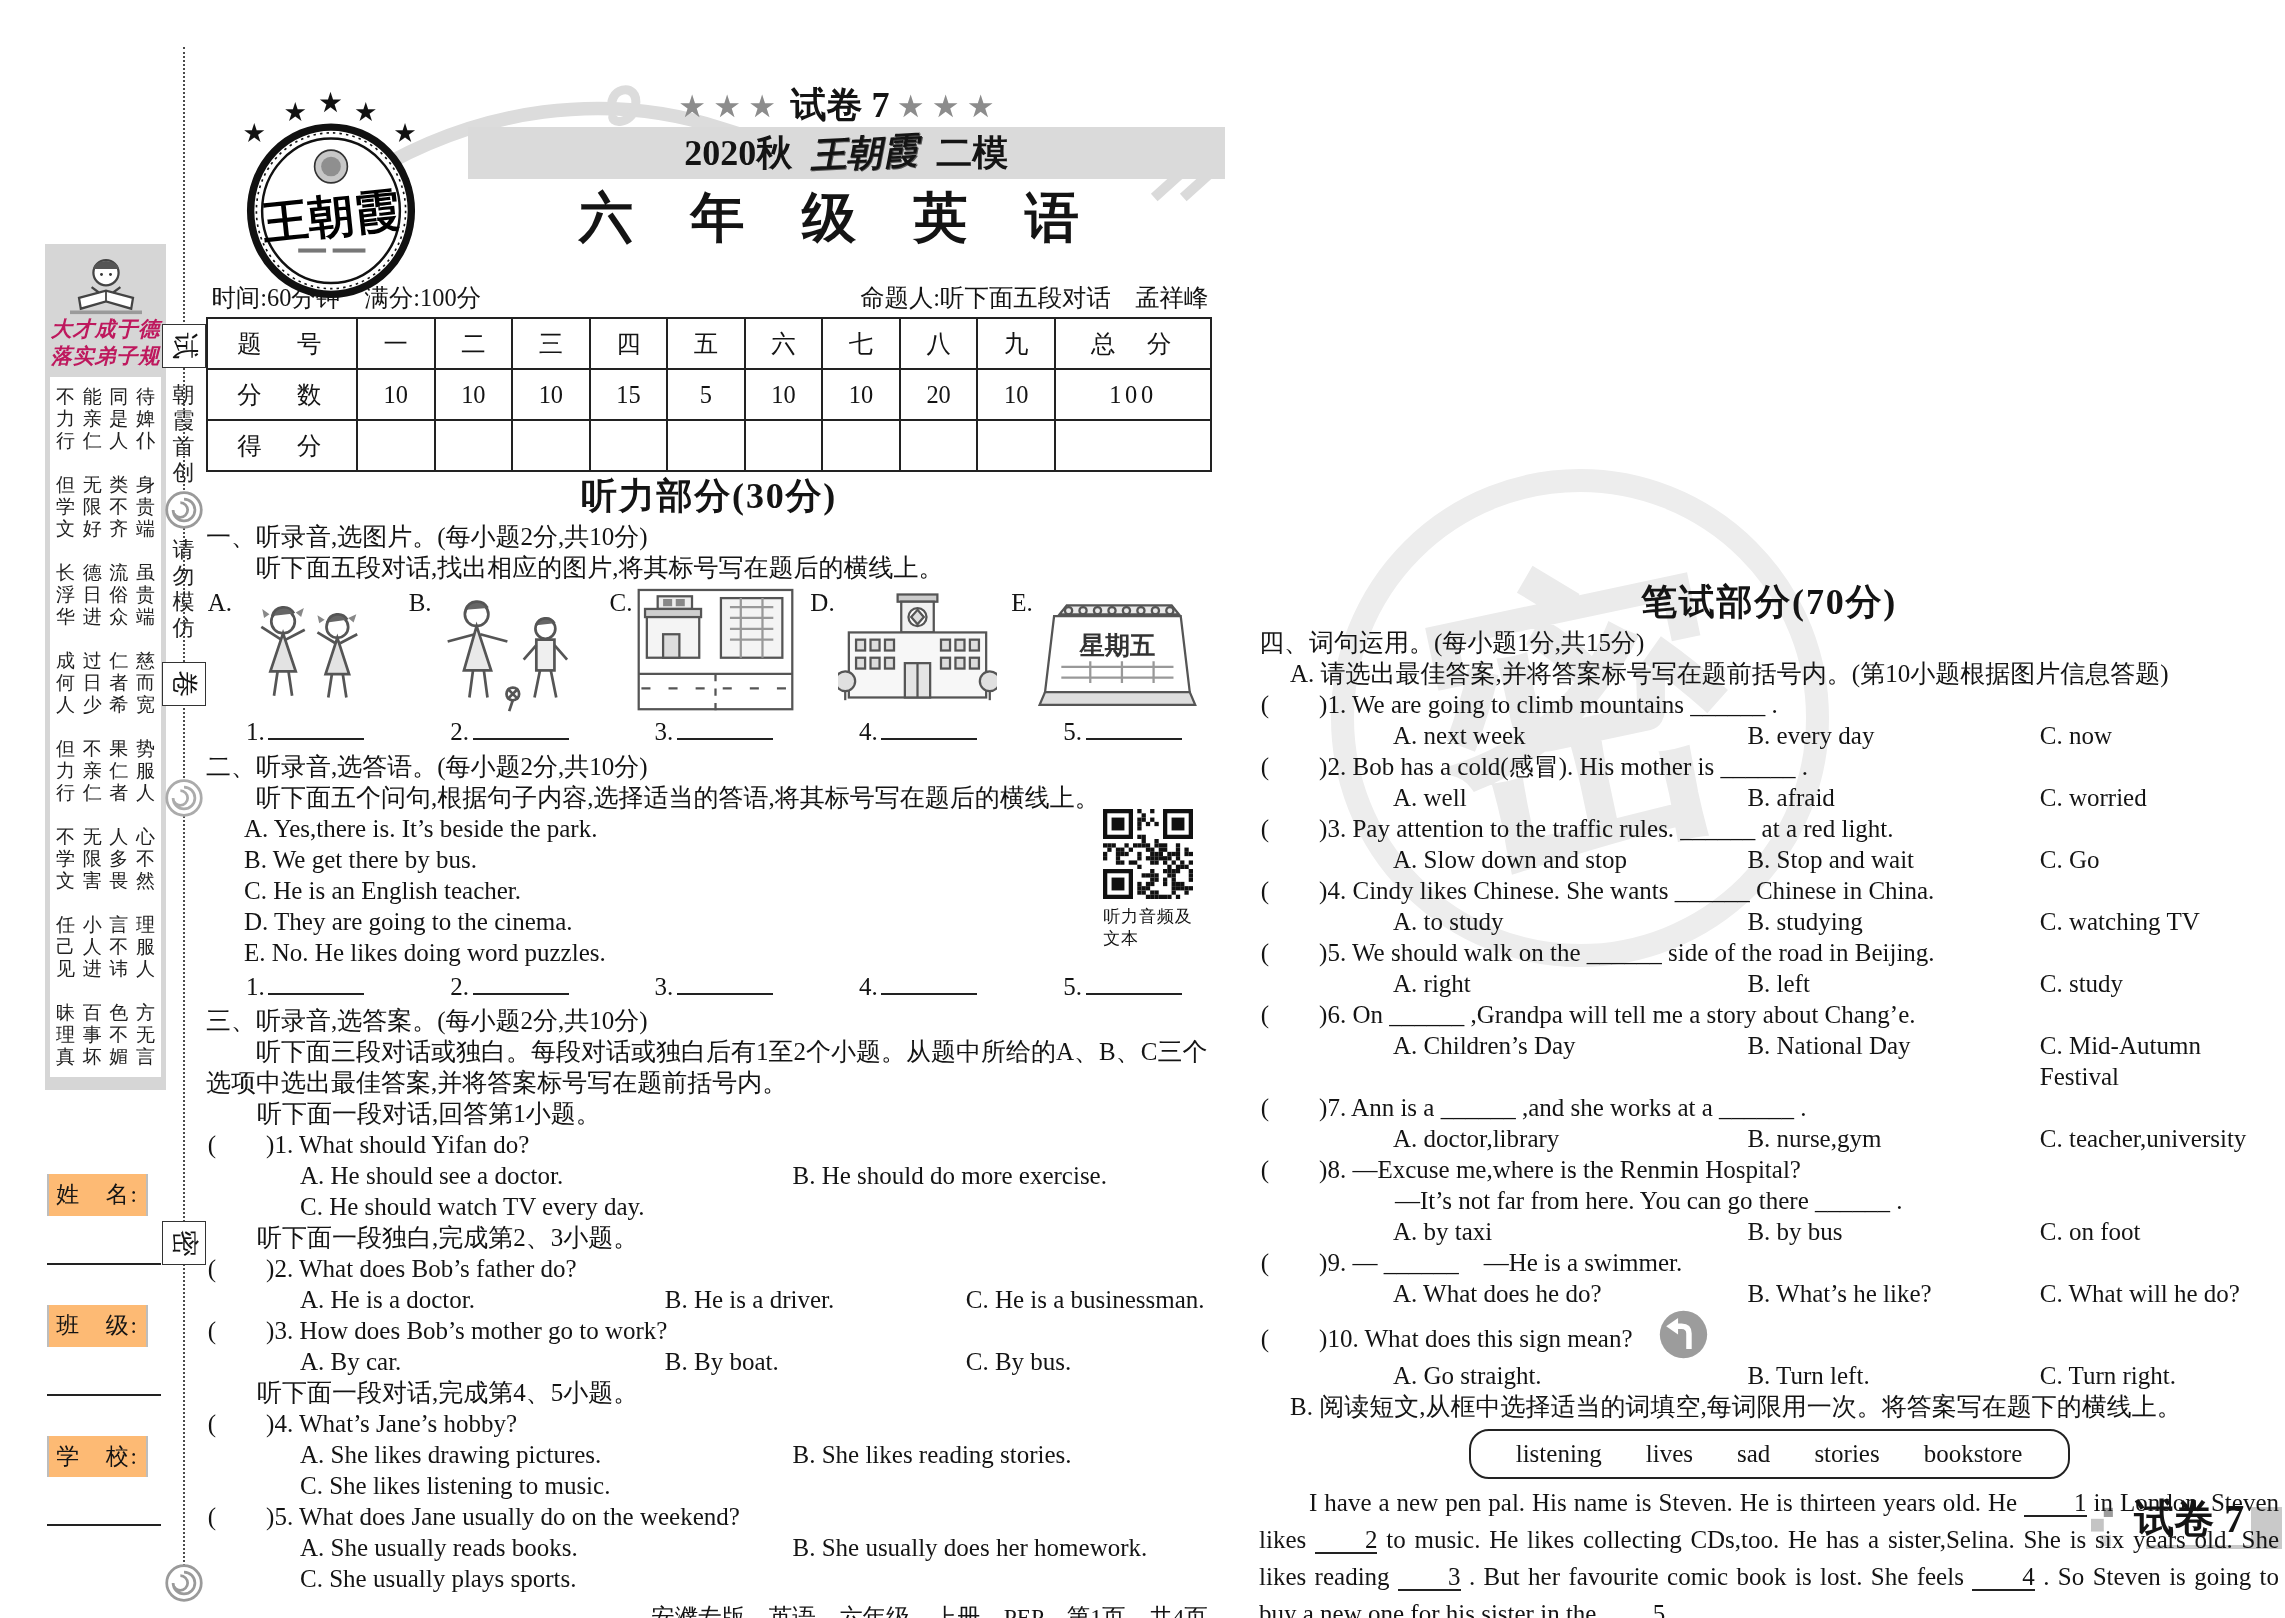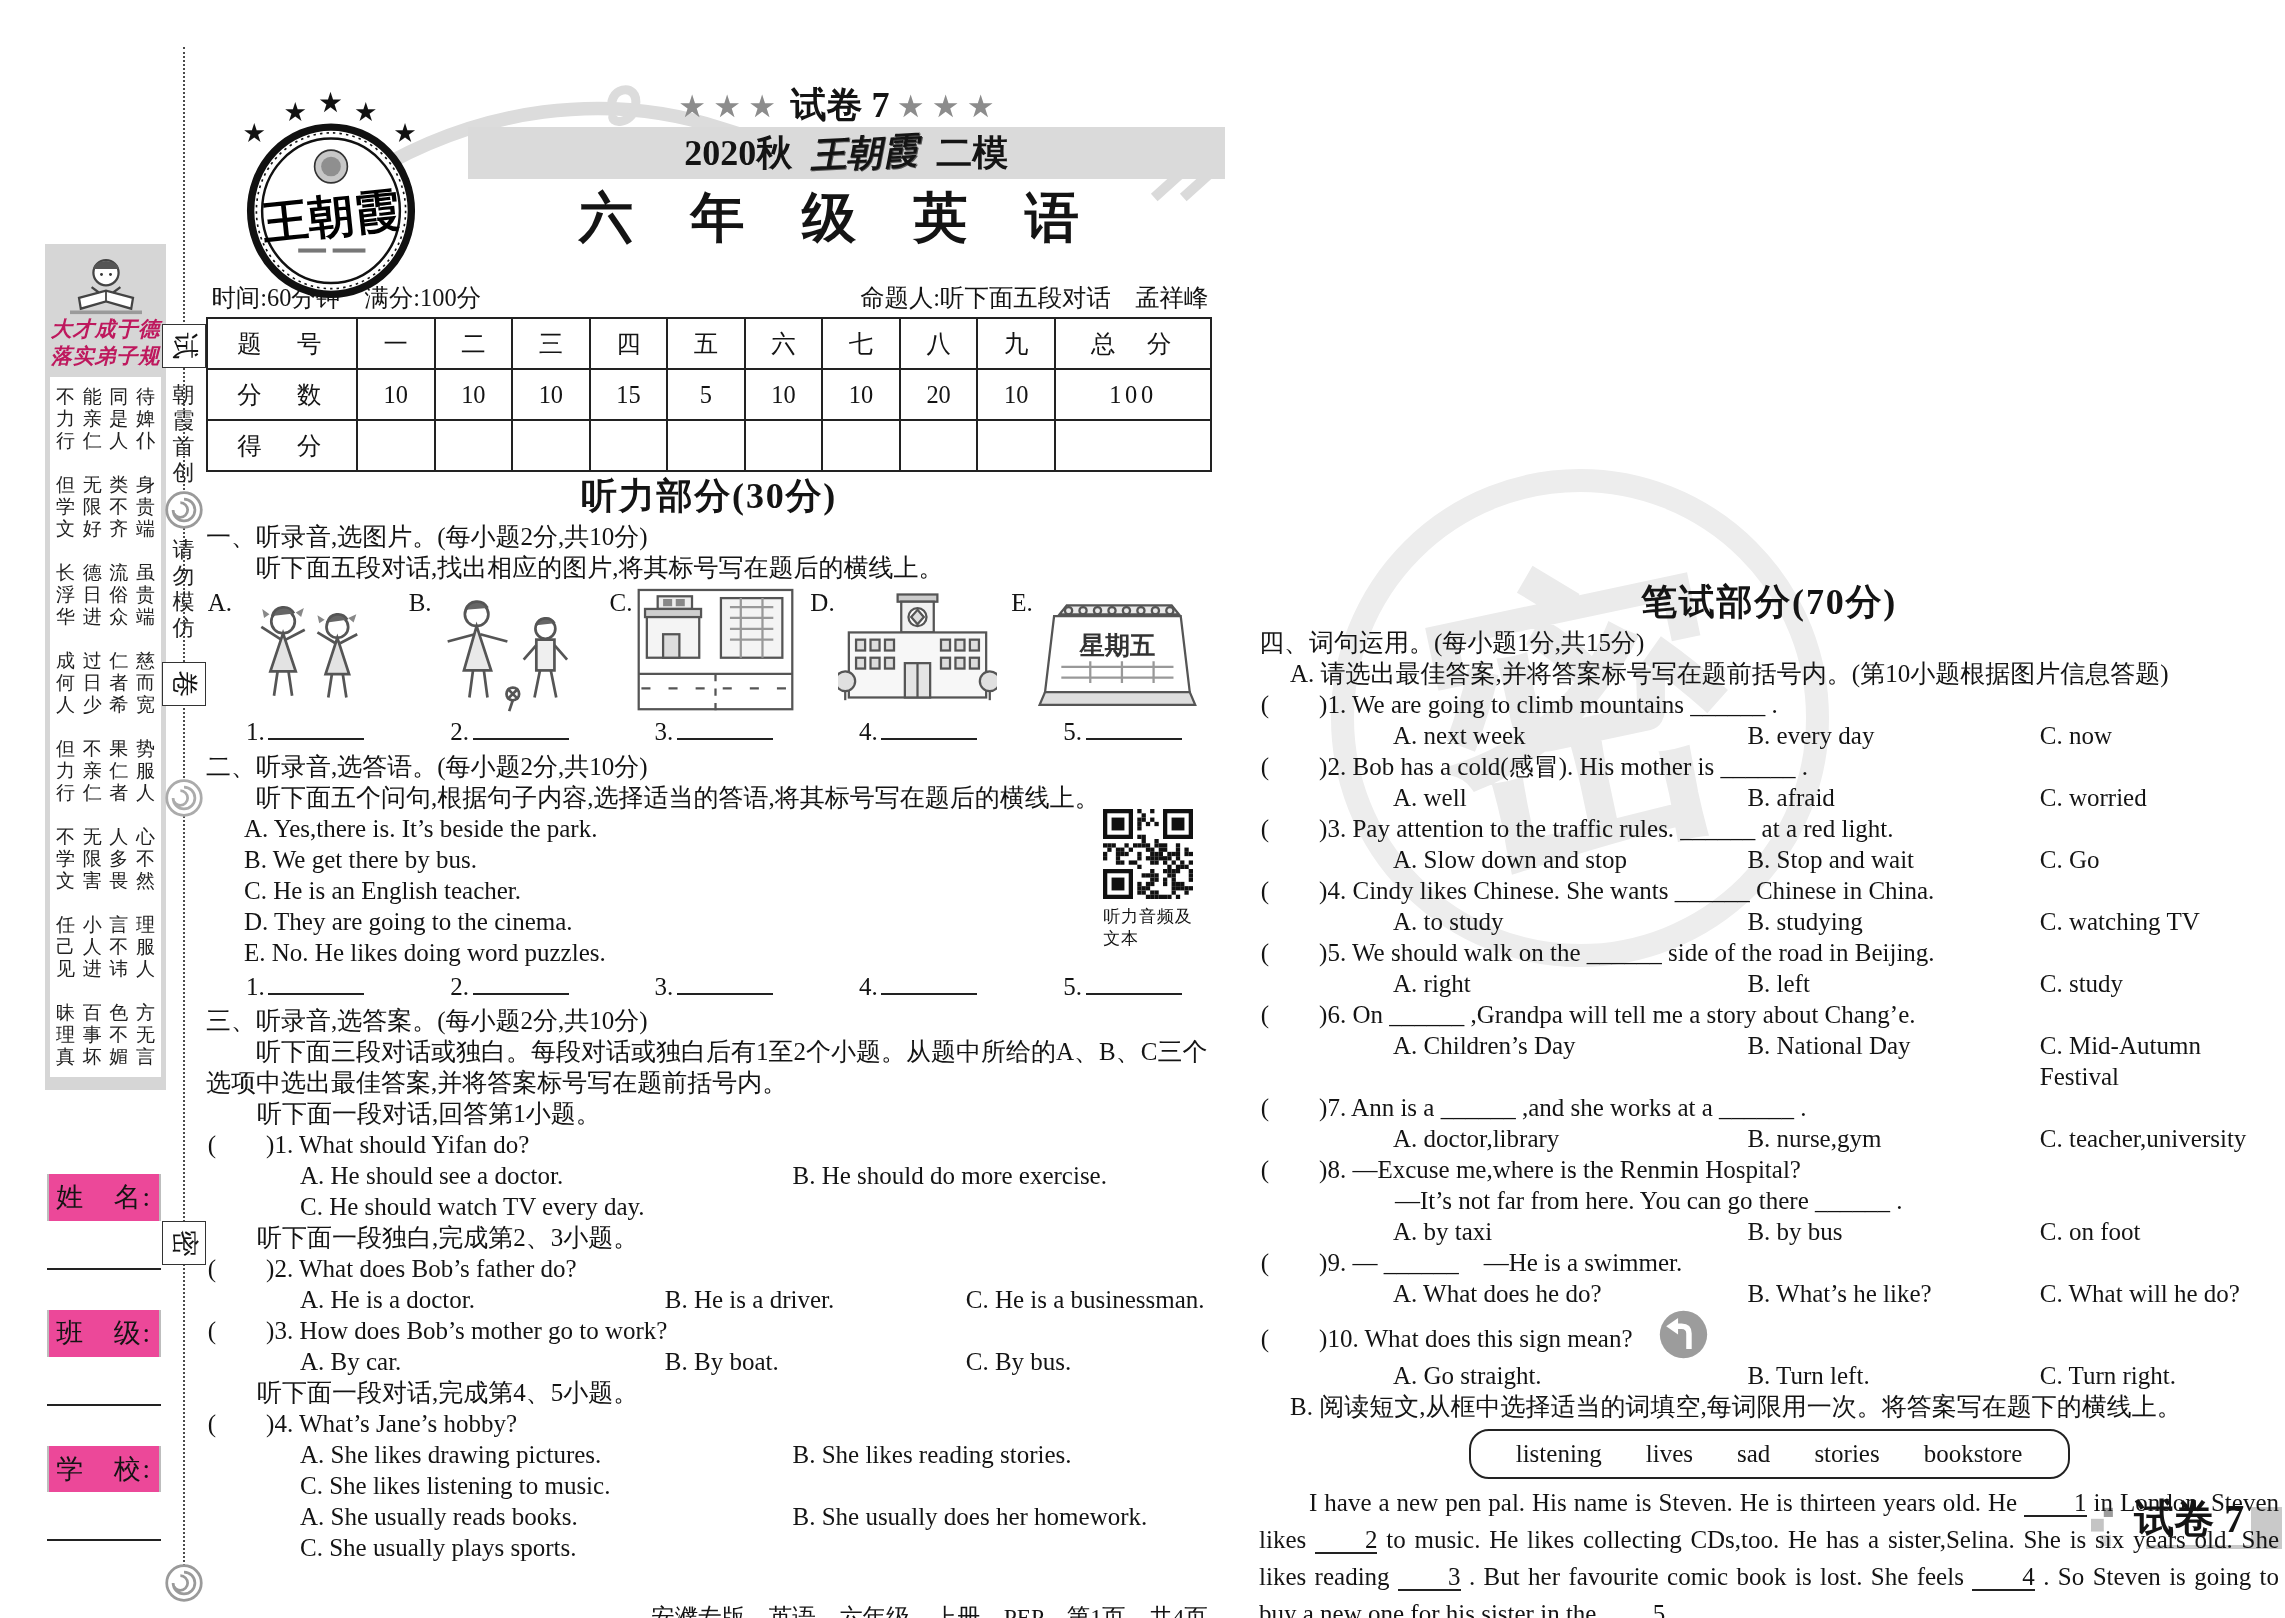--- a/index.html
+++ b/index.html
@@ -5,22 +5,22 @@
   html,body{margin:0;padding:0;background:#9a9a9a;}
   .sheet{position:relative;width:2286px;height:1618px;background:#ffffff;overflow:hidden;
          font-family:"Liberation Serif","DejaVu Serif",serif;color:#141414;}
   
   .motto{position:absolute;left:45px;top:244px;width:121px;background:#d6d6d6;padding:7.2px 5.4px 12.7px;box-sizing:border-box;}
   .motto-head{text-align:center;font-weight:bold;font-size:21px;line-height:27px;letter-spacing:0.9px;font-style:italic;color:#be185d;}
   .motto-grid{background:#fff;margin-top:7.2px;padding:9px 1.8px;display:flex;justify-content:space-around;}
   .motto-col{font-size:19px;line-height:22px;white-space:pre-line;text-align:center;color:#222;}
   .fields{position:absolute;left:47px;top:1174px;width:119px;}
   .field{margin-bottom:40px;}
-  .field-label{display:inline-block;background:#ec4899;border-left:2.7px solid #bdbdbd;border-right:2.7px solid #bdbdbd;
-               padding:5.4px 7.2px;font-size:27px;letter-spacing:1.8px;}
+  .field-label{display:inline-block;background:#fdba74;border-left:2.7px solid #bdbdbd;border-right:2.7px solid #bdbdbd;
+               padding:5.4px 7.2px;font-size:23px;letter-spacing:1.8px;}
   .field-line{width:114px;border-bottom:2.7px solid #222;height:47px;}
   
   .fold-line{position:absolute;left:183px;top:47px;height:1543px;border-left:2.7px dotted #4a4a4a;}
   .seal{position:absolute;left:162px;width:42px;height:42px;border:1.8px solid #333;background:#fff;
         display:flex;align-items:center;justify-content:center;font-size:27px;}
   .seal span{transform:rotate(90deg);display:inline-block;}
   .fold-text{position:absolute;left:170px;width:27px;font-size:22px;line-height:26px;white-space:pre-line;text-align:center;color:#222;}
   .swirl{position:absolute;left:164px;}
   
   .page{position:absolute;top:80px;font-size:25px;line-height:31px;}
@@ -696,20 +696,21 @@
         </div>
         <div class="sub-note">听下面一段对话,完成第4、5小题。</div>
         <div class="q-line"><span class="bracket">(　　)</span><span class="q-text">4. What’s Jane’s hobby?</span></div>
         <div class="opt-row cols2">
           <span class="opt">A. She likes drawing pictures.</span>
           <span class="opt">B. She likes reading stories.</span>
         </div>
         <div class="opt-row cols1">
           <span class="opt">C. She likes listening to music.</span>
         </div>
+        <div class="q-line"><span class="bracket">(　　)</span><span class="q-text">5. What does Jane usually do on the weekend?</span></div>
         <div class="opt-row cols2">
           <span class="opt">A. She usually reads books.</span>
           <span class="opt">B. She usually does her homework.</span>
         </div>
         <div class="opt-row cols1">
           <span class="opt">C. She usually plays sports.</span>
         </div>
       </div>
 
     <div class="footer1">安濮专版　英语　六年级　上册　PEP　第1页　共4页</div>

